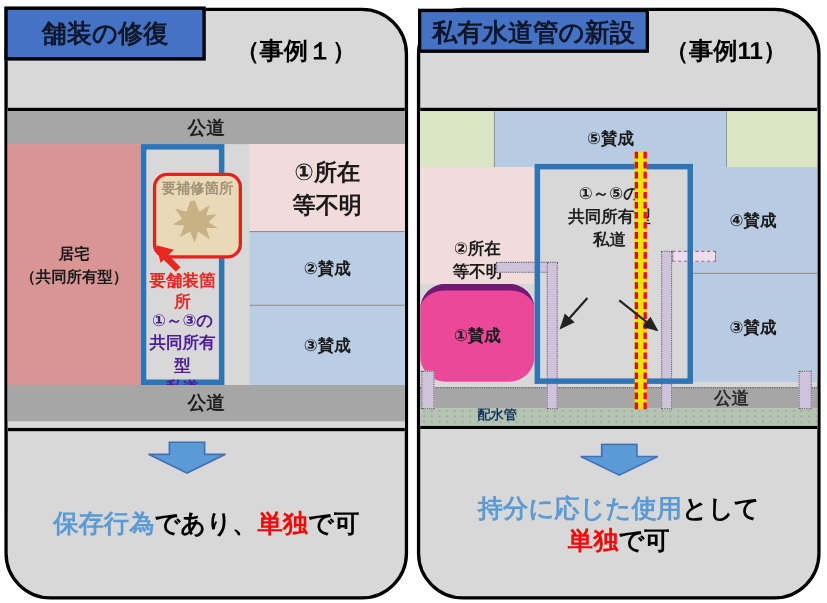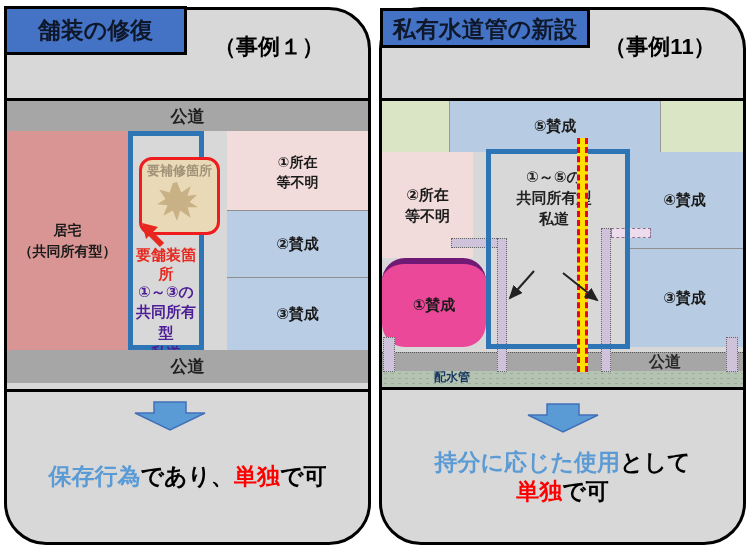--- a/index.html
+++ b/index.html
@@ -33,30 +33,30 @@
   .repair-box{position:absolute;left:6px;top:21px;width:75px;height:72px;
               border:3px solid #ee1c1c;border-radius:13px;background:#ead9b6;}
   .repair-label{position:absolute;left:0;right:0;top:2px;text-align:center;
                 font-size:13px;font-weight:bold;color:#9f9278;}
   .starburst{position:absolute;left:14px;top:20px;}
   .red-arrow{position:absolute;left:8px;top:86px;z-index:2;}
   .paving-label{position:absolute;left:0;right:0;top:110px;text-align:center;
                 font-size:15px;font-weight:bold;color:#e8281e;}
   .l-owners{position:absolute;left:0;right:0;top:146px;font-size:15px;line-height:1.35;color:#4c1d95;
             text-align:center;font-weight:bold;white-space:pre-line;}
-  .l-b1{left:220px;right:0;top:30px;height:83px;background:#f2dcdb;font-size:14px;line-height:1.4;}
+  .l-b1{left:220px;right:0;top:30px;height:83px;background:#f2dcdb;font-size:21px;line-height:1.4;}
   .l-b2{left:220px;right:0;top:109px;height:67px;background:#b9cde4;font-size:15px;border-top:1px solid #8f8f8f;}
   .l-b3{left:220px;right:0;top:176px;height:73px;background:#b9cde4;font-size:15px;border-top:1px solid #8f8f8f;}
   .l-road-bottom{left:0;right:0;top:249px;height:33px;}
   
   .r-green-l{left:0;top:0;width:67px;height:51px;background:#d9e5c4;}
   .r-b5{left:67px;top:0;width:212px;height:51px;background:#b7cbe2;font-size:15px;
         border-left:1px solid #999;border-right:1px solid #999;}
   .r-green-r{left:279px;right:0;top:0;height:51px;background:#d9e5c4;}
-  .r-b2{left:0;top:51px;width:91px;height:106px;background:#f2dcdb;font-size:15px;line-height:1.4;}
+  .r-b2{left:0;top:51px;width:104px;height:106px;background:#f2dcdb;font-size:15px;line-height:1.4;align-items:flex-end;}
   .r-b1{left:0;top:157px;width:104px;height:89px;background:#ec4899;font-size:15px;border-top:6px solid #701a75;border-radius:23px;}
   .r-b4{left:244px;right:0;top:51px;height:96px;background:#b7cbe2;font-size:15px;}
   .r-b3{left:244px;right:0;top:147px;height:99px;background:#b7cbe2;font-size:15px;border-top:1px solid #8f8f8f;}
   .r-col-bg{left:104px;top:48px;width:144px;height:200px;background:#d8d8d8;z-index:1;}
   .r-col-border{left:104px;top:48px;width:144px;height:200px;border:5px solid #2e75b6;
                 background:transparent;z-index:3;}
   .r-owners{position:absolute;left:0;right:8px;top:12px;font-size:15px;line-height:1.4;color:#222;
             text-align:center;font-weight:bold;white-space:pre-line;}
   .r-supply-label{position:absolute;left:0;right:22px;top:93px;text-align:center;
                   font-size:16px;font-weight:bold;color:#111;}

